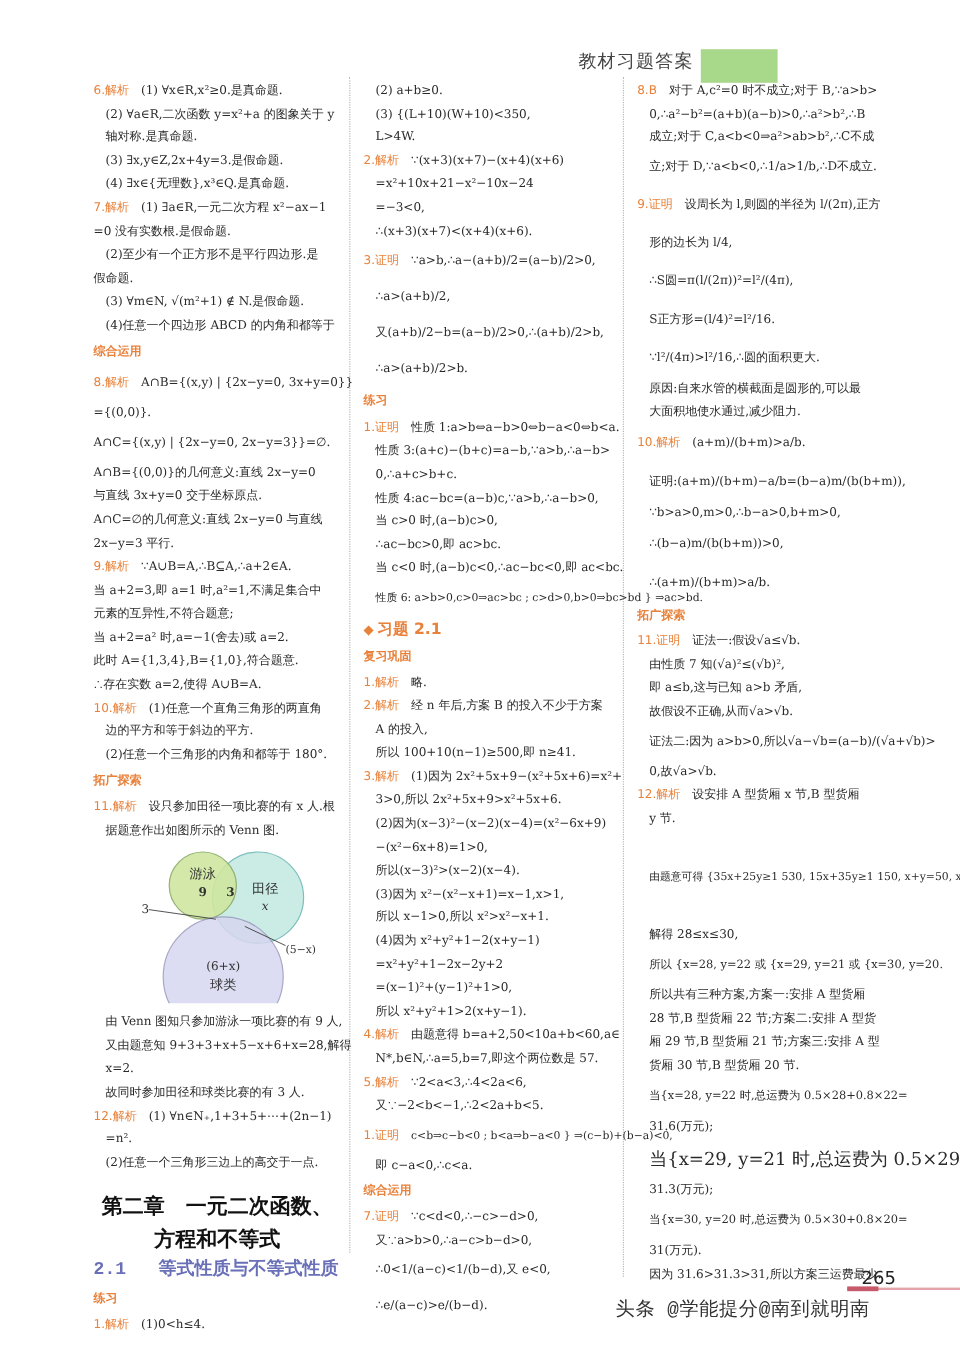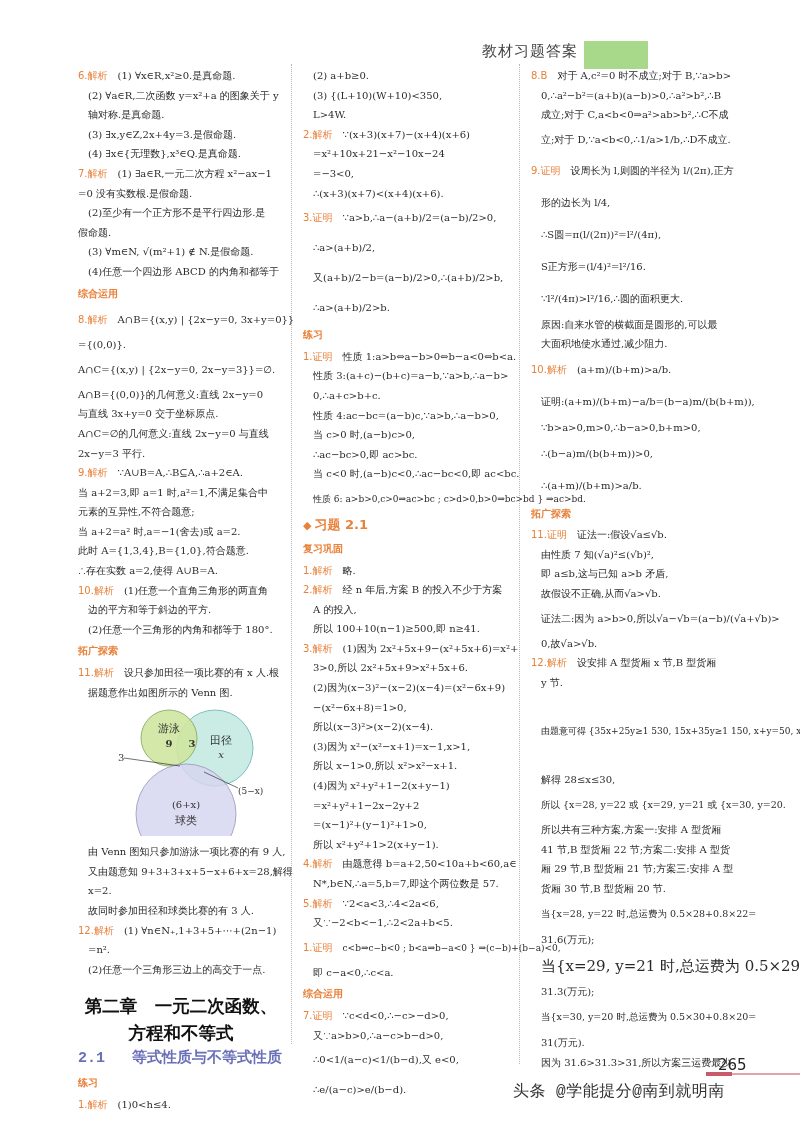--- a/index.html
+++ b/index.html
@@ -225,21 +225,21 @@
     <div class="ln ind" style="line-height:30px">证法二:因为 a&gt;b&gt;0,所以√a−√b=(a−b)/(√a+√b)&gt;</div>
     <div class="ln ind">0,故√a&gt;√b.</div>
   </div>
   <div>
     <div class="ln"><span class="num">12.解析</span><span>设安排 A 型货厢 x 节,B 型货厢</span></div>
     <div class="ln ind">y 节.</div>
     <div class="ln ind" style="line-height:78px;font-size:9px">由题意可得 {35x+25y≥1 530, 15x+35y≥1 150, x+y=50, x,y∈N*,</div>
     <div class="ln ind">解得 28≤x≤30,</div>
     <div class="ln ind" style="line-height:30px;font-size:9.5px">所以 {x=28, y=22 或 {x=29, y=21 或 {x=30, y=20.</div>
     <div class="ln ind">所以共有三种方案,方案一:安排 A 型货厢</div>
-    <div class="ln ind">41 节,B 型货厢 22 节;方案二:安排 A 型货</div>
+    <div class="ln ind">28 节,B 型货厢 22 节;方案二:安排 A 型货</div>
     <div class="ln ind">厢 29 节,B 型货厢 21 节;方案三:安排 A 型</div>
     <div class="ln ind">货厢 30 节,B 型货厢 20 节.</div>
     <div class="ln ind" style="line-height:32px;font-size:9.5px">当{x=28, y=22 时,总运费为 0.5×28+0.8×22=</div>
     <div class="ln ind">31.6(万元);</div>
     <div class="ln ind" style="line-height:32px;font-size:15px">当{x=29, y=21 时,总运费为 0.5×29+0.8×21=</div>
     <div class="ln ind">31.3(万元);</div>
     <div class="ln ind" style="line-height:32px;font-size:9.5px">当{x=30, y=20 时,总运费为 0.5×30+0.8×20=</div>
     <div class="ln ind">31(万元).</div>
     <div class="ln ind">因为 31.6&gt;31.3&gt;31,所以方案三运费最少.</div>
   </div>

